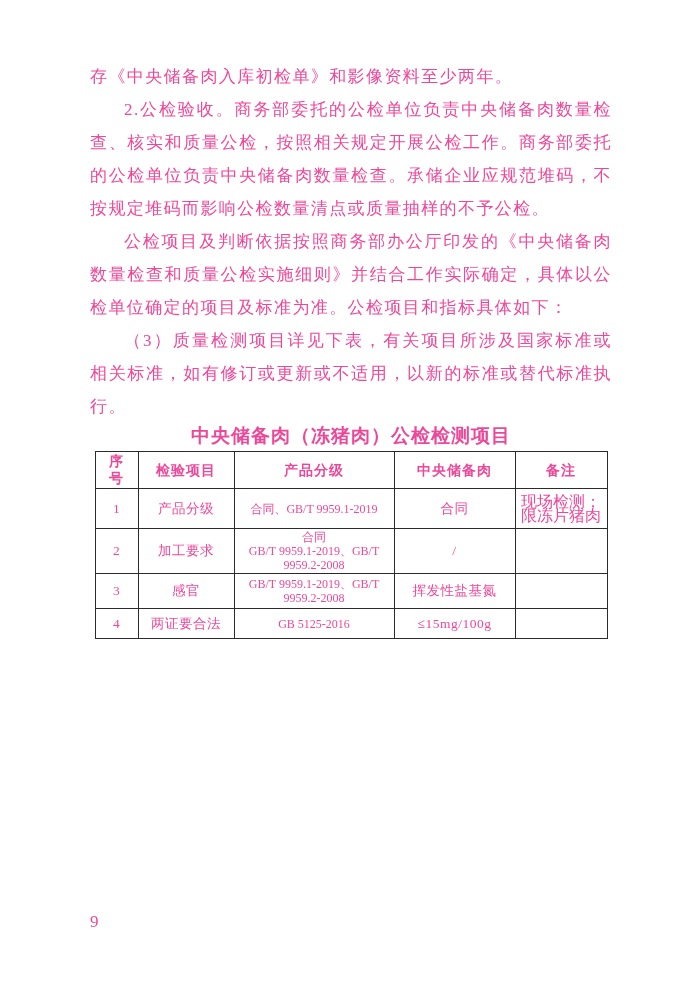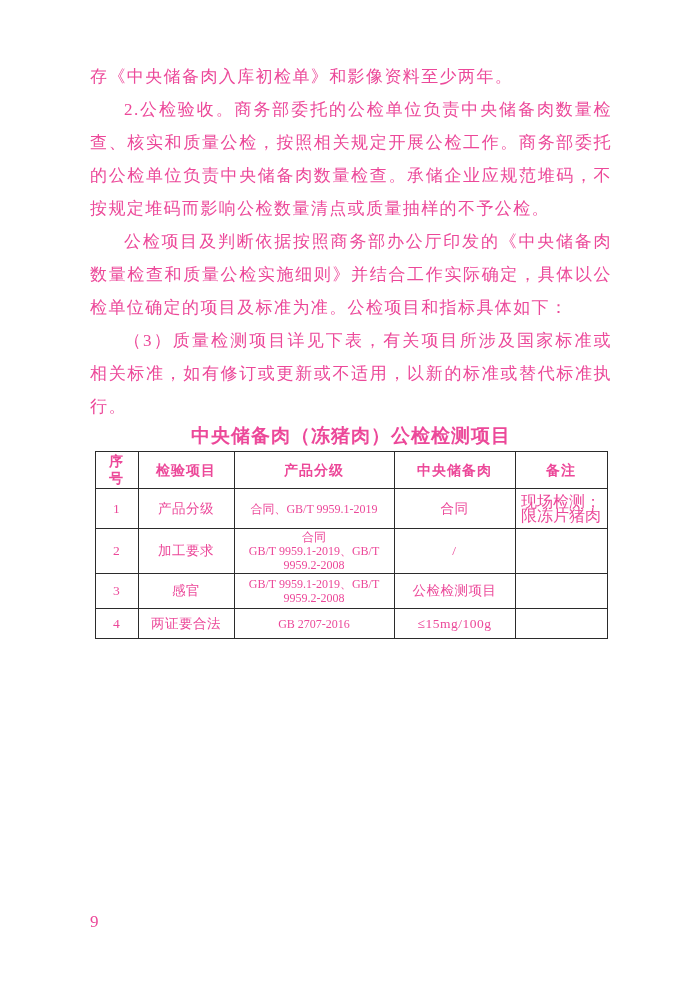--- a/index.html
+++ b/index.html
@@ -131,28 +131,28 @@
             </td>
           <td>/</td>
           <td class="note"></td>
         </tr>
         <tr class="r3">
           <td>3</td>
           <td>感官</td>
           <td class="std">
               <div>GB/T 9959.1-2019、GB/T 9959.2-2008</div>
             </td>
-          <td>公检检测项目</td>
+          <td>挥发性盐基氮</td>
           <td class="note"></td>
         </tr>
         <tr class="r4">
           <td>4</td>
           <td>两证要合法</td>
           <td class="std">
-              <div>GB 2707-2016</div>
+              <div>GB 5125-2016</div>
             </td>
           <td>≤15mg/100g</td>
           <td class="note"></td>
         </tr>
       </tbody>
     </table>
   </div>
 
   <div class="page-number">9</div>
 </div>

